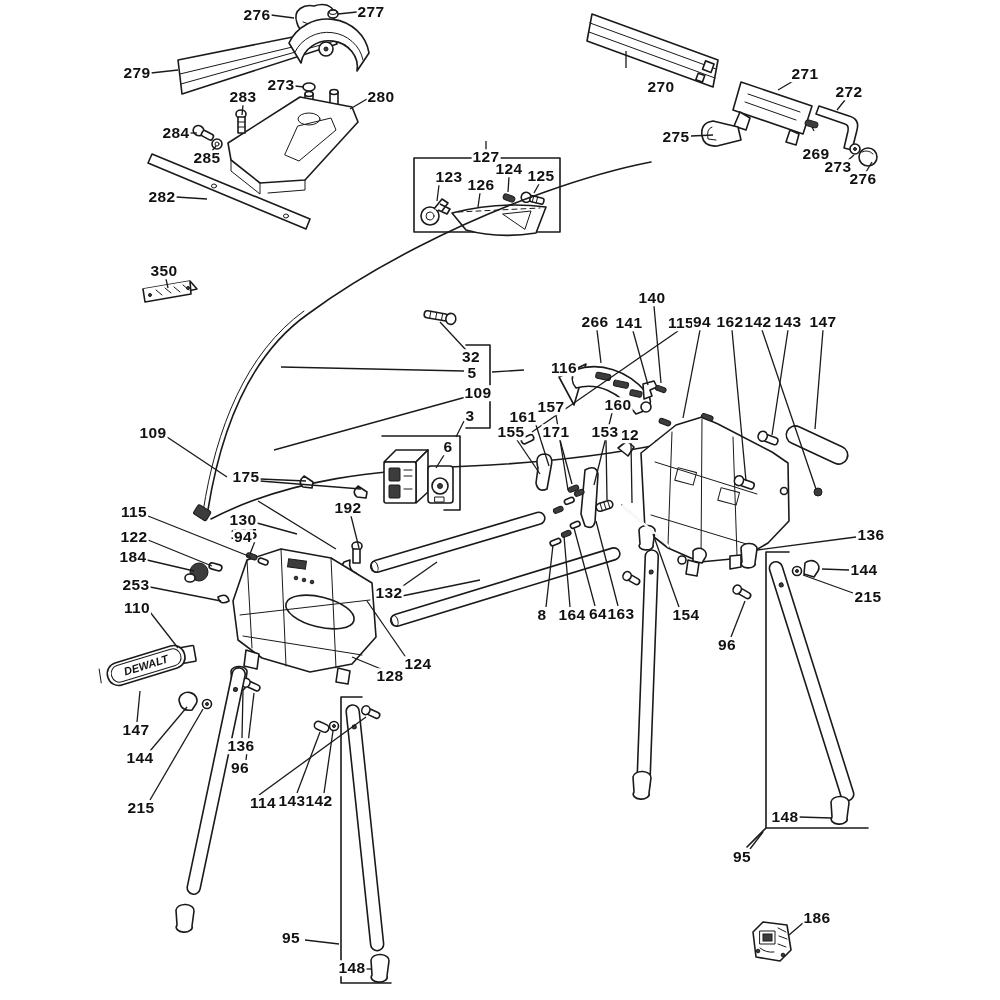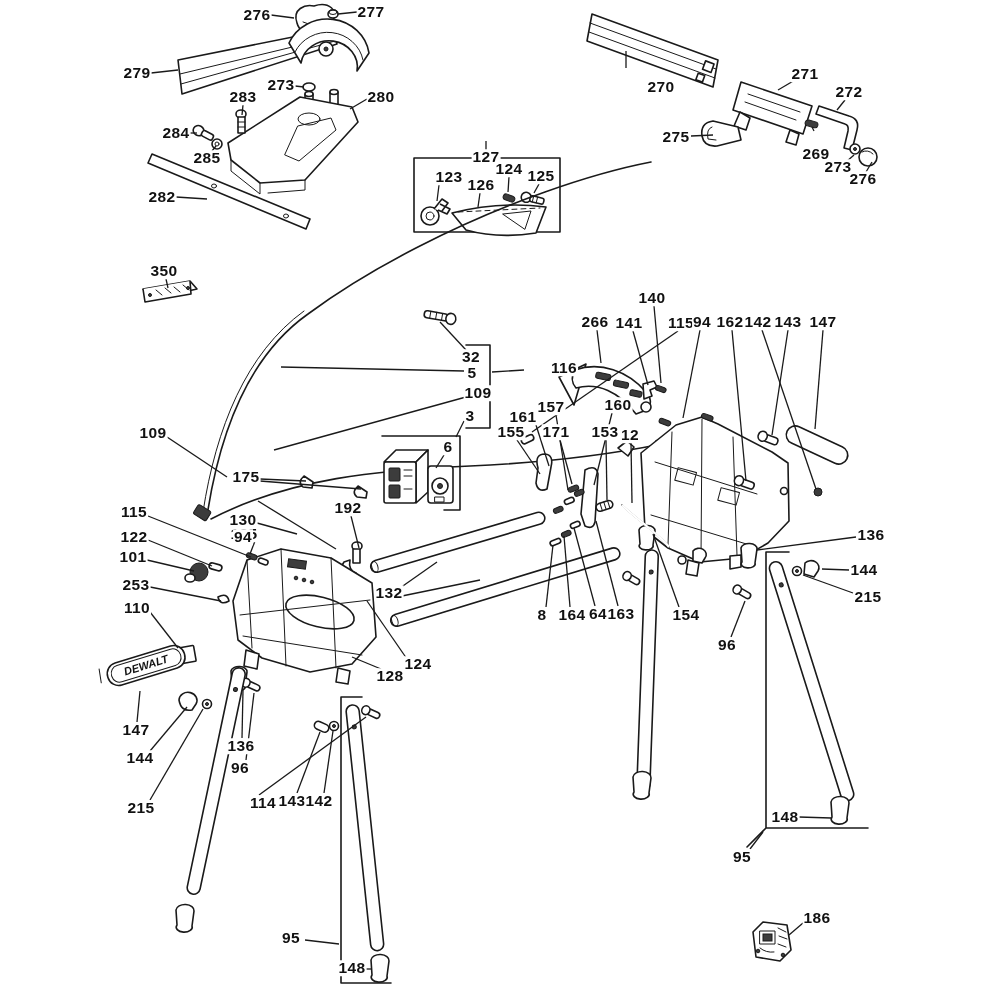--- a/index.html
+++ b/index.html
@@ -473,21 +473,21 @@
       <div class="part-label" style="left: 629px; top: 323px;">141</div>
       <div class="part-label" style="left: 652px; top: 298px; text-align: center;">140</div>
       <div class="part-label" style="left: 681px; top: 323px;">115</div>
       <div class="part-label" style="left: 702px; top: 322px;">94</div>
       <div class="part-label" style="left: 730px; top: 322px;">162</div>
       <div class="part-label" style="left: 758px; top: 322px;">142</div>
       <div class="part-label" style="left: 788px; top: 322px;">143</div>
       <div class="part-label" style="left: 823px; top: 322px;">147</div>
       <div class="part-label" style="left: 134px; top: 512px;">115</div>
       <div class="part-label" style="left: 134px; top: 537px;">122</div>
-      <div class="part-label" style="left: 133px; top: 557px;">101</div>
+      <div class="part-label" style="left: 133px; top: 557px;">184</div>
       <div class="part-label" style="left: 136px; top: 585px;">253</div>
       <div class="part-label" style="left: 137px; top: 608px;">110</div>
       <div class="part-label" style="left: 153px; top: 433px;">109</div>
       <div class="part-label" style="left: 246px; top: 477px;">175</div>
       <div class="part-label" style="left: 244px; top: 498px; margin-top: 36px;">135</div>
       <div class="part-label" style="left: 243px; top: 520px;">130</div>
       <div class="part-label" style="left: 243px; top: 537px;">94</div>
       <div class="part-label" style="left: 348px; top: 508px;">192</div>
       <div class="part-label" style="left: 448px; top: 447px;">6</div>
       <div class="part-label" style="left: 551px; top: 407px;">157</div>

